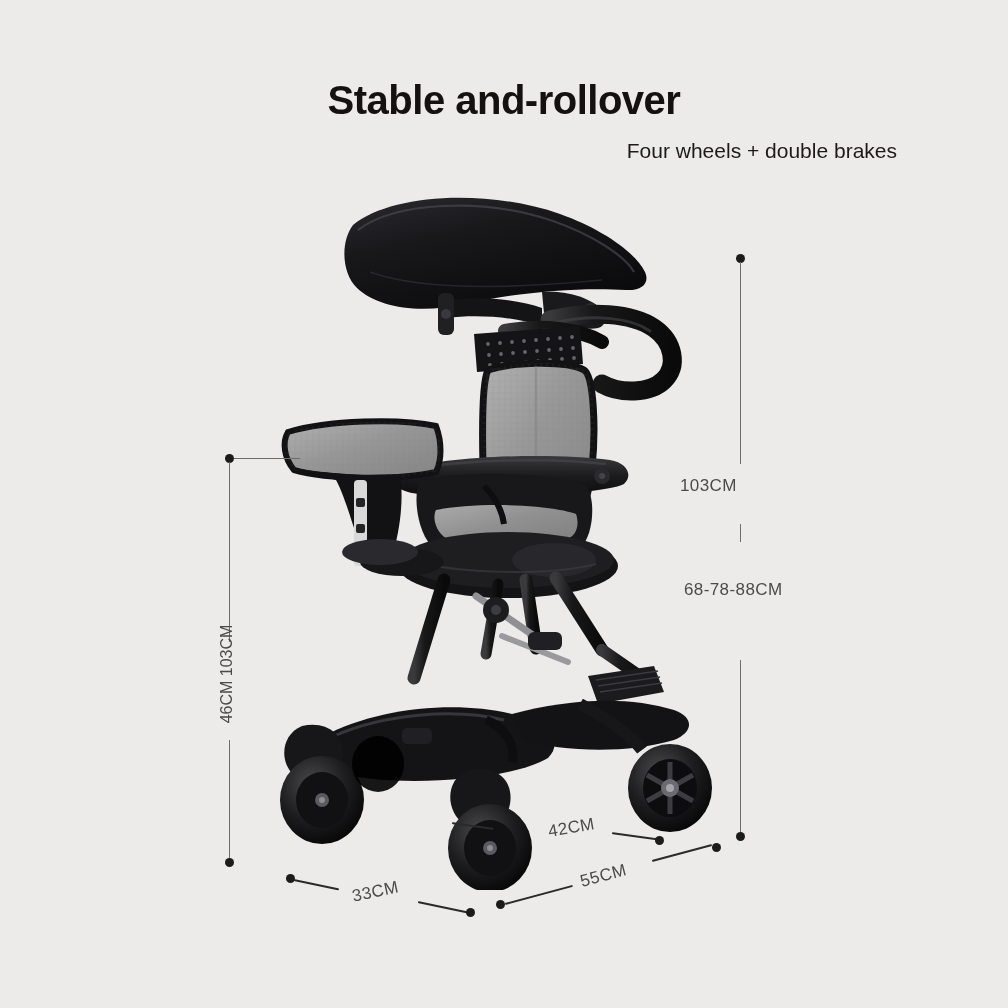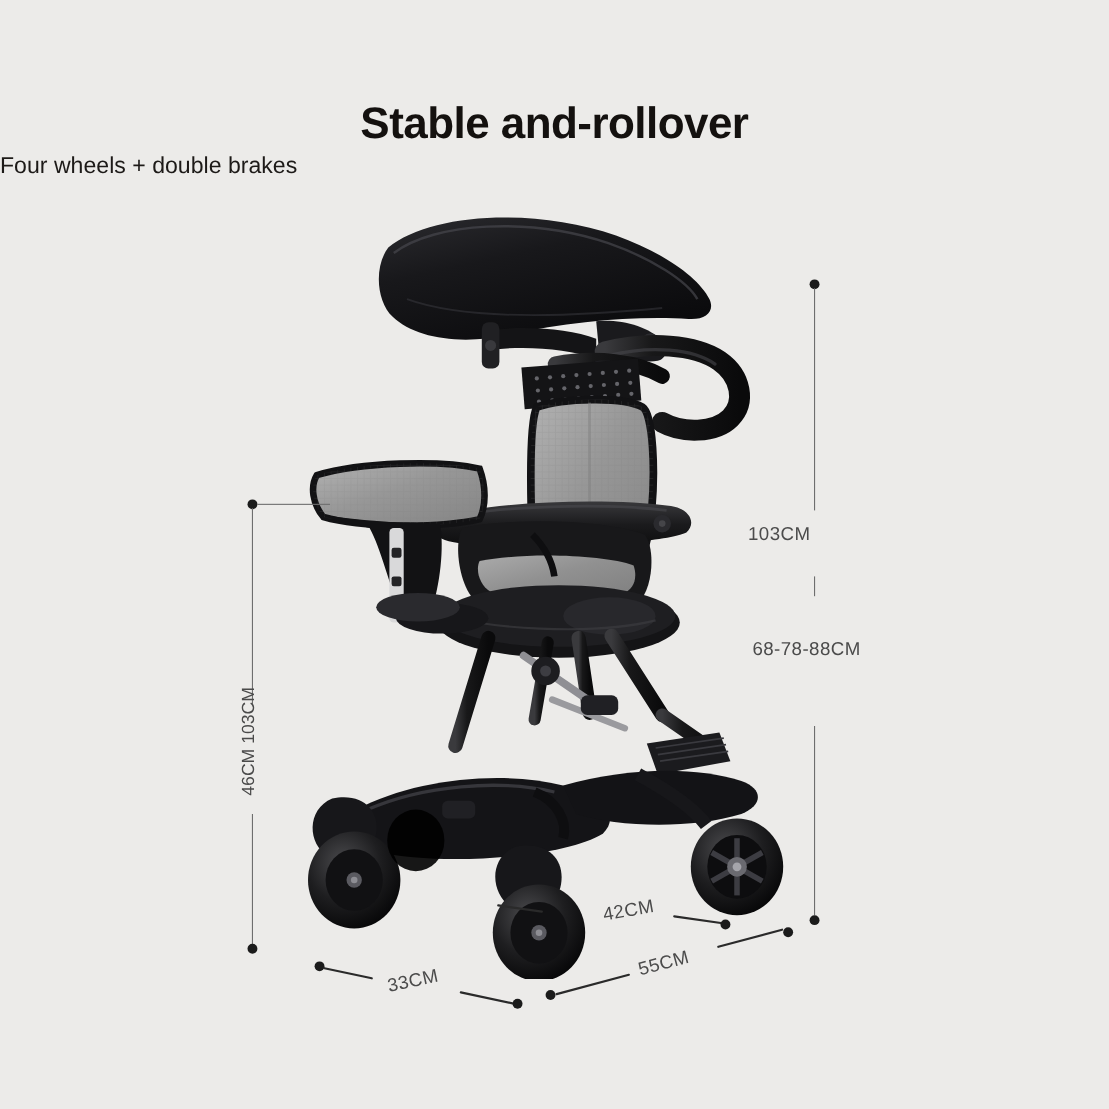--- a/index.html
+++ b/index.html
@@ -22,28 +22,27 @@
   .title {
     position: absolute;
     left: 0;
     top: 78px;
     width: 1008px;
     text-align: center;
     font-size: 40px;
     font-weight: 700;
     letter-spacing: -0.5px;
     color: #14110f;
-    margin-top: 12px;
   }
   .subtitle {
     position: absolute;
     left: 0;
     top: 139px;
     width: 897px;
-    text-align: left;
+    text-align: right;
     font-size: 21px;
     font-weight: 400;
     color: #1d1a18;
   }
 
   
   .dim-label {
     position: absolute;
     font-size: 17px;
     color: #4b4b4b;

